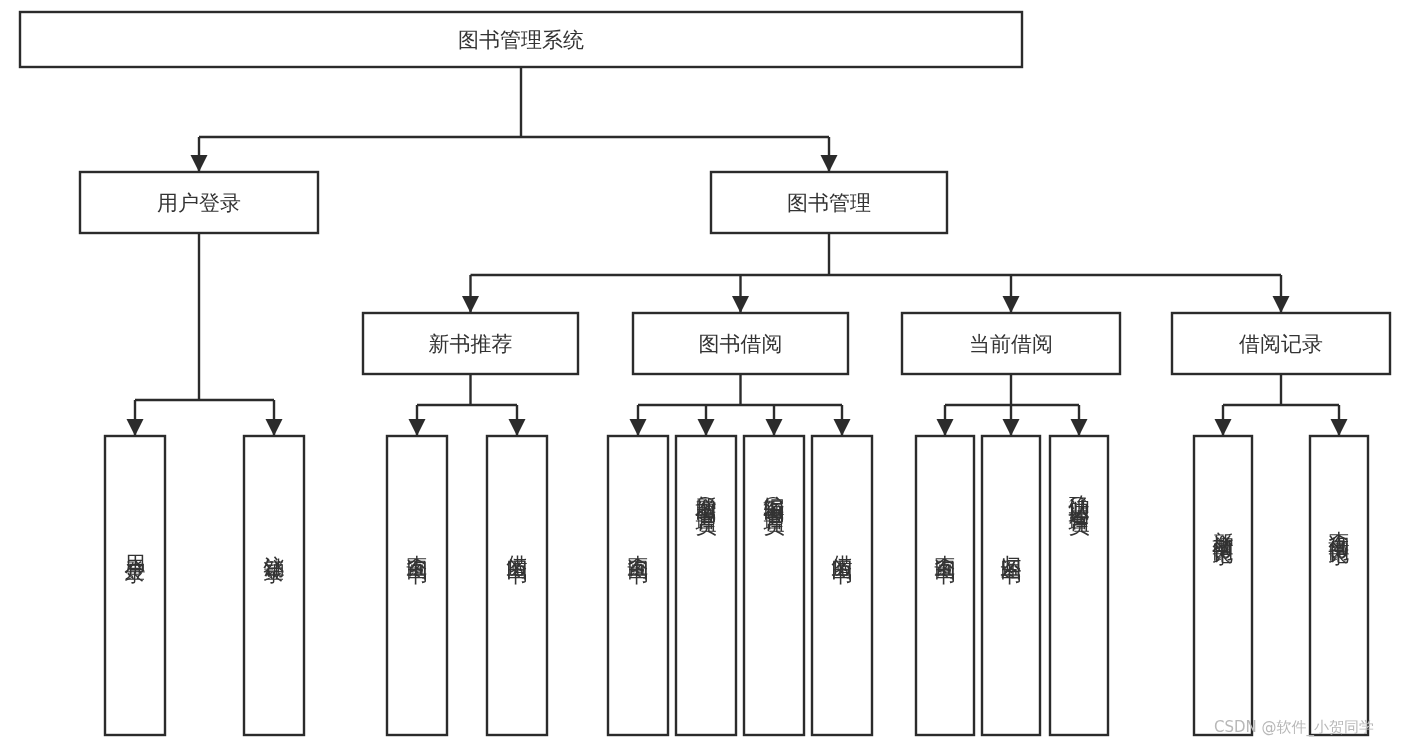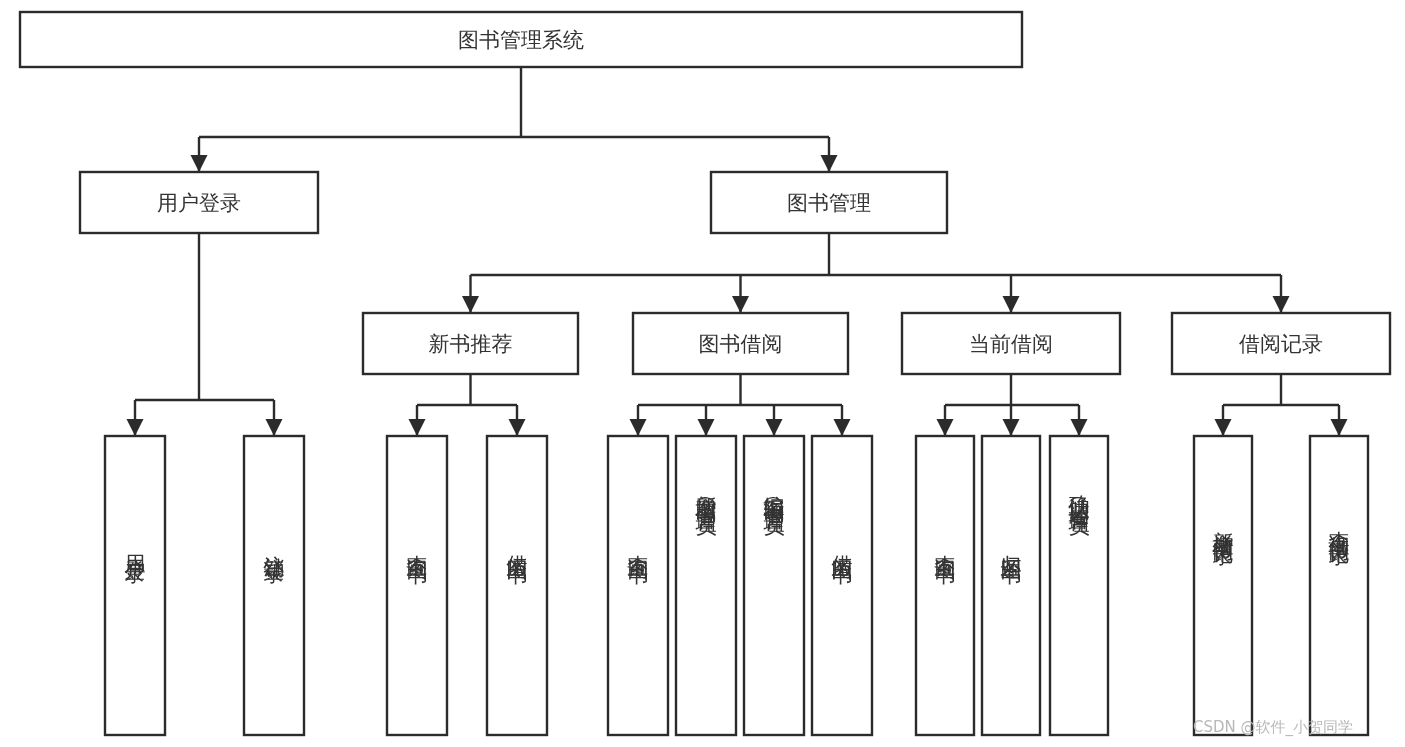--- a/index.html
+++ b/index.html
@@ -68,20 +68,21 @@
     letter-spacing: 3px;
     white-space: nowrap;
   }
   .watermark {
     position: absolute;
     font-family: "DejaVu Sans", "Liberation Sans", sans-serif;
     font-size: 15px;
     color: #b8b8b8;
     white-space: nowrap;
     user-select: none;
+    padding-left: 21px;
   }
 </style>
 </head>
 <body>
 
 <div id="diagram-root">
   <svg id="flow" viewBox="0 0 1405 747">
     <g id="connectors-layer">
         <line x1="521" y1="67" x2="521" y2="137" class="connector"></line>
         <line x1="199" y1="137" x2="829" y2="137" class="connector"></line>

